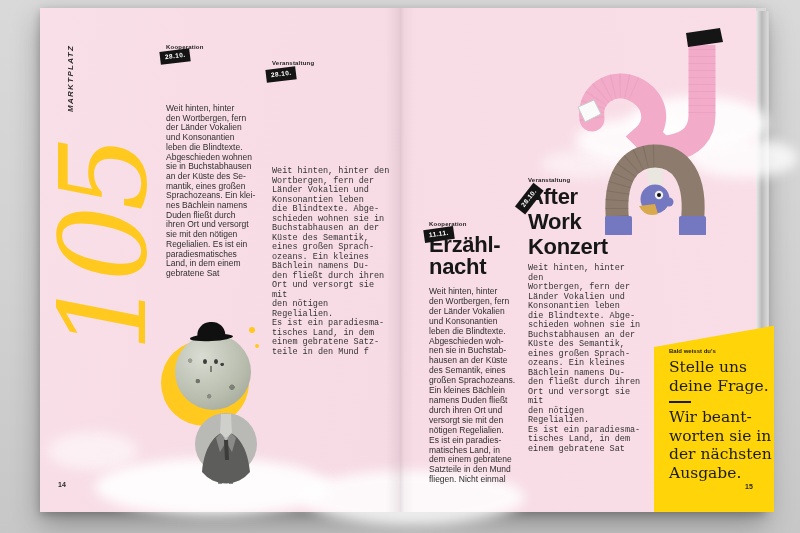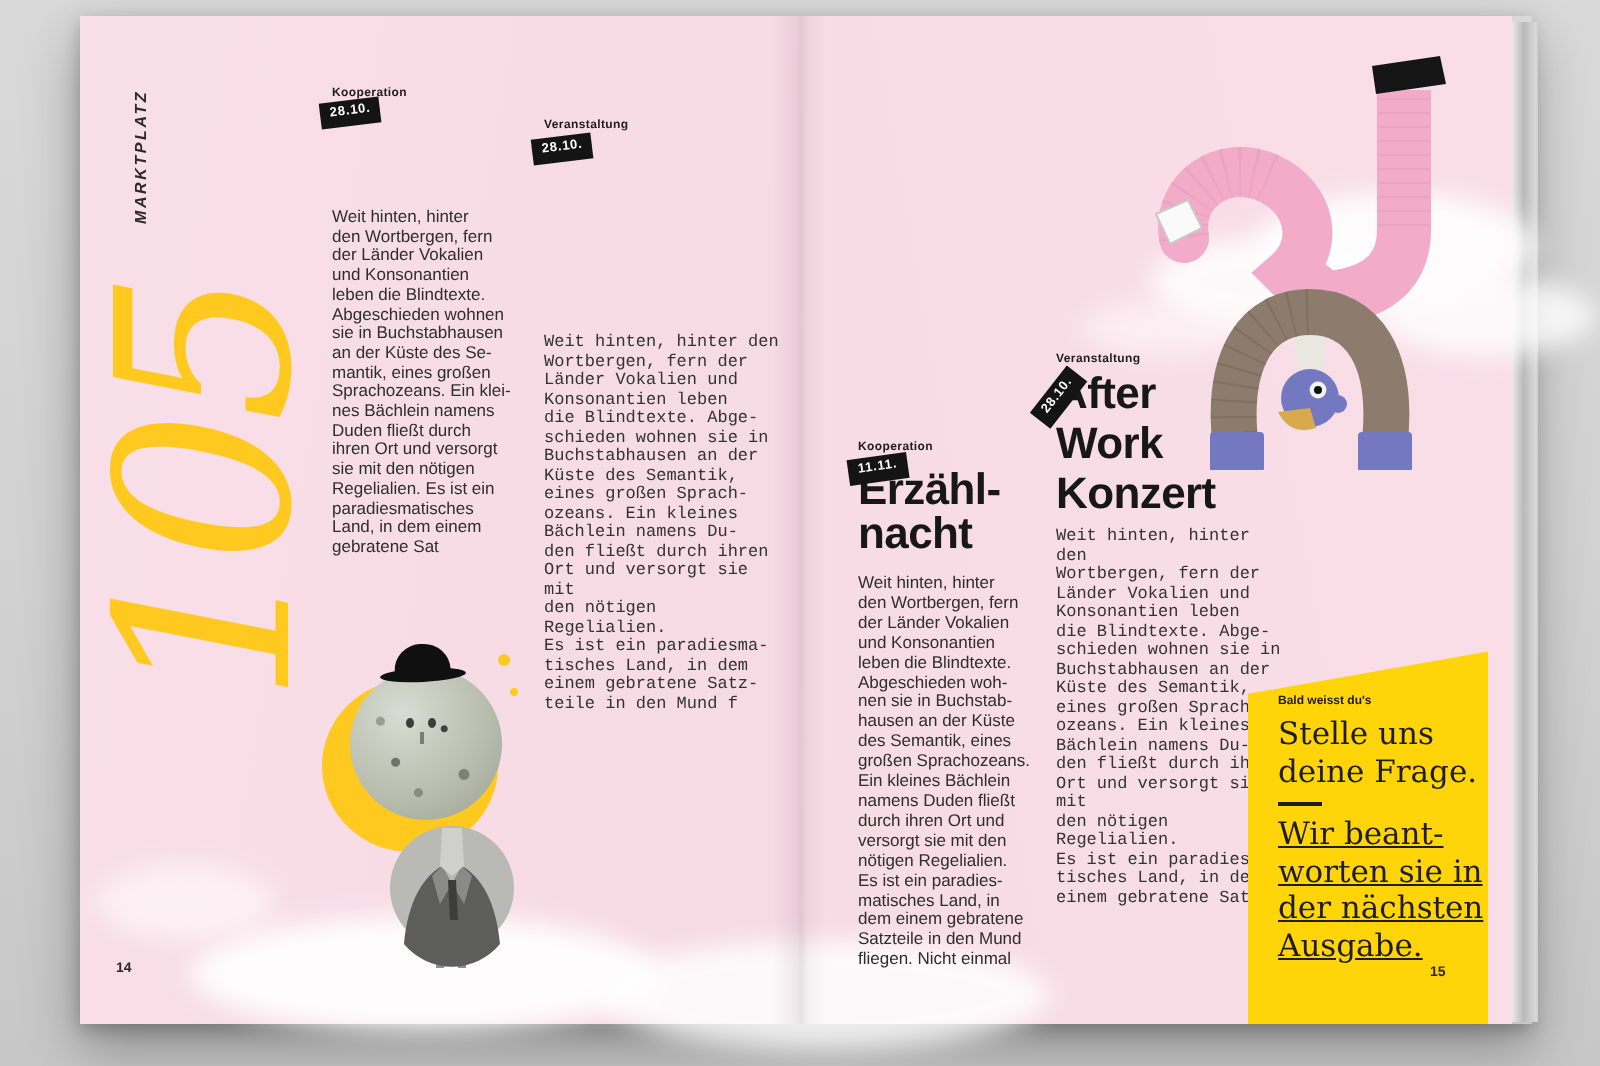--- a/index.html
+++ b/index.html
@@ -45,26 +45,26 @@
   .hat-dome{position:absolute;left:197px;top:322px;width:28px;height:15px;background:#101010;
          border-radius:14px 14px 2px 2px;transform:rotate(-3deg);z-index:4;}
   .hat-brim{position:absolute;left:190px;top:334px;width:43px;height:7px;background:#101010;
          border-radius:50%;transform:rotate(-3deg);z-index:4;}
   .eye{position:absolute;width:4px;height:5px;border-radius:50%;background:#3a3f3a;z-index:4;}
   .nose{position:absolute;left:210px;top:366px;width:2px;height:6px;background:#79806f;z-index:4;}
   .y-dot{position:absolute;border-radius:50%;background:#FFC91F;z-index:2;}
   .portrait{position:absolute;left:194px;top:412px;z-index:2;}
   .acrobat{position:absolute;left:560px;top:15px;z-index:2;}
   
-  .promo{position:absolute;left:624px;top:320px;width:120px;height:192px;background:#FFD408;z-index:6;
+  .promo{position:absolute;left:654px;top:320px;width:120px;height:192px;background:#FFD408;z-index:6;
          clip-path:polygon(0 14%,100% 3%,100% 100%,0 100%);}
   .promo-kicker{position:absolute;left:15px;top:28px;font:700 6px/1 "Liberation Sans",sans-serif;color:#1d1d1b;}
   .promo-q{position:absolute;left:15px;top:38px;font:400 15.5px/18.5px "DejaVu Serif","Liberation Serif",serif;color:#1d1d1b;}
   .promo-div{position:absolute;left:15px;top:81px;width:22px;height:2px;background:#1d1d1b;}
-  .promo-a{position:absolute;left:15px;top:88px;font:400 15.5px/18.5px "DejaVu Serif","Liberation Serif",serif;color:#1d1d1b;text-decoration:underline;}
+  .promo-a{position:absolute;left:15px;top:88px;font:400 15.5px/18.5px "DejaVu Serif","Liberation Serif",serif;color:#1d1d1b;}
 </style>
 </head>
 <body>
 
 <div class="stage">
   <div class="paper"></div>
   <div class="page page-left"></div>
   <div class="page page-right"></div>
   <div class="book-edge"></div>
 

